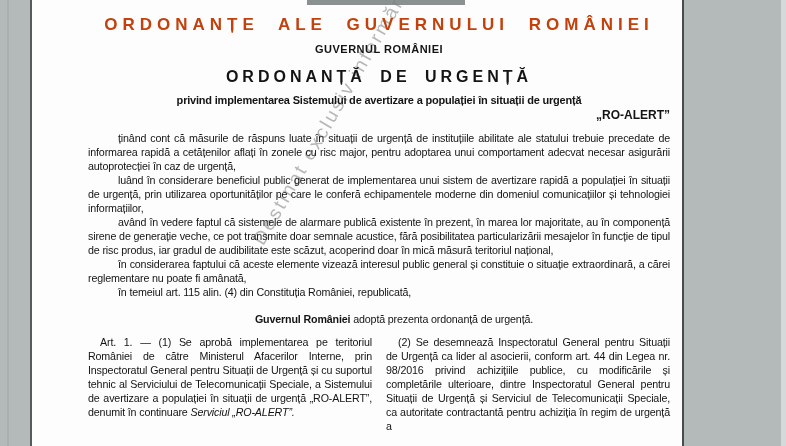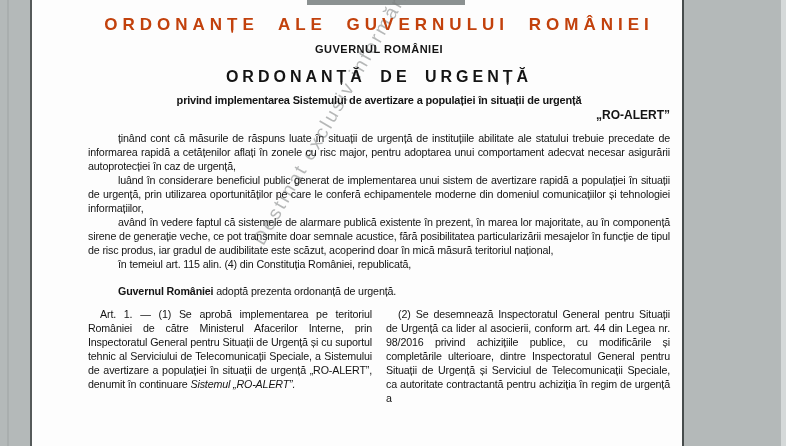--- a/index.html
+++ b/index.html
@@ -29,21 +29,21 @@
     margin:15px 0 0;text-align:center;
     font-size:17px;font-weight:bold;letter-spacing:5px;word-spacing:10px;
     color:#c2410c;
   }
   .issuer{margin-top:8px;text-align:center;font-size:11px;font-weight:bold;letter-spacing:0.5px;}
   .doctype{margin:13px 0 8px;text-align:center;font-size:16px;font-weight:bold;letter-spacing:4px;word-spacing:6px;}
   .subtitle{margin-top:3px;text-align:center;font-size:11px;font-weight:bold;letter-spacing:-0.2px;}
   .subtitle2{margin-top:2px;text-align:right;font-size:12px;font-weight:bold;}
   .preamble{margin-top:9px;font-size:10.7px;line-height:14px;text-align:justify;letter-spacing:-0.15px;}
   .preamble p{margin:0;text-indent:30px;}
-  .enactment{margin:13px 0 0;font-size:10.7px;line-height:14px;text-indent:30px;letter-spacing:-0.15px;}
+  .enactment{margin:13px 0 0;font-size:10.7px;line-height:14px;text-indent:30px;letter-spacing:-0.15px;text-align:center;}
   .columns{
     display:flex;gap:14px;margin-top:9px;
     font-size:10.7px;line-height:14px;text-align:justify;letter-spacing:-0.15px;
   }
   .col{flex:1;min-width:0;}
   .col p{margin:0;text-indent:12px;}
   .col-right p{text-align-last:justify;}
   .italic{font-style:italic;}
   b{font-weight:bold;}
 </style>
@@ -65,27 +65,28 @@
     <h2 class="doctype">ORDONANȚĂ DE URGENȚĂ</h2>
 
     <div class="subtitle">privind implementarea Sistemului de avertizare a populației în situații de urgență</div>
 
     <div class="subtitle2">„RO-ALERT”</div>
 
     <div class="preamble">
       <p>ținând cont că măsurile de răspuns luate în situații de urgență de instituțiile abilitate ale statului trebuie precedate de informarea rapidă a cetățenilor aflați în zonele cu risc major, pentru adoptarea unui comportament adecvat necesar asigurării autoprotecției în caz de urgență,</p>
       <p>luând în considerare beneficiul public generat de implementarea unui sistem de avertizare rapidă a populației în situații de urgență, prin utilizarea oportunităților pe care le conferă echipamentele moderne din domeniul comunicațiilor și tehnologiei informațiilor,</p>
       <p>având în vedere faptul că sistemele de alarmare publică existente în prezent, în marea lor majoritate, au în componență sirene de generație veche, ce pot transmite doar semnale acustice, fără posibilitatea particularizării mesajelor în funcție de tipul de risc produs, iar gradul de audibilitate este scăzut, acoperind doar în mică măsură teritoriul național,</p>
+      <p>în considerarea faptului că aceste elemente vizează interesul public general și constituie o situație extraordinară, a cărei reglementare nu poate fi amânată,</p>
       <p>în temeiul art. 115 alin. (4) din Constituția României, republicată,</p>
     </div>
 
     <p class="enactment"><b>Guvernul României</b><span> adoptă prezenta ordonanță de urgență.</span></p>
 
     <div class="columns">
       <div class="col col-left">
-        <p><span>Art. 1. — (1) Se aprobă implementarea pe teritoriul României de către Ministerul Afacerilor Interne, prin Inspectoratul General pentru Situații de Urgență și cu suportul tehnic al Serviciului de Telecomunicații Speciale, a Sistemului de avertizare a populației în situații de urgență „RO-ALERT”, denumit în continuare </span><span class="italic">Sistemul „RO-ALERT”.</span></p>
+        <p><span>Art. 1. — (1) Se aprobă implementarea pe teritoriul României de către Ministerul Afacerilor Interne, prin Inspectoratul General pentru Situații de Urgență și cu suportul tehnic al Serviciului de Telecomunicații Speciale, a Sistemului de avertizare a populației în situații de urgență „RO-ALERT”, denumit în continuare </span><span class="italic">Serviciul „RO-ALERT”.</span></p>
       </div>
       <div class="col col-right">
         <p>(2) Se desemnează Inspectoratul General pentru Situații de Urgență ca lider al asocierii, conform art. 44 din Legea nr. 98/2016 privind achizițiile publice, cu modificările și completările ulterioare, dintre Inspectoratul General pentru Situații de Urgență și Serviciul de Telecomunicații Speciale, ca autoritate contractantă pentru achiziția în regim de urgență a</p>
       </div>
     </div>
   </div>
 </div>
 
 </body></html>

